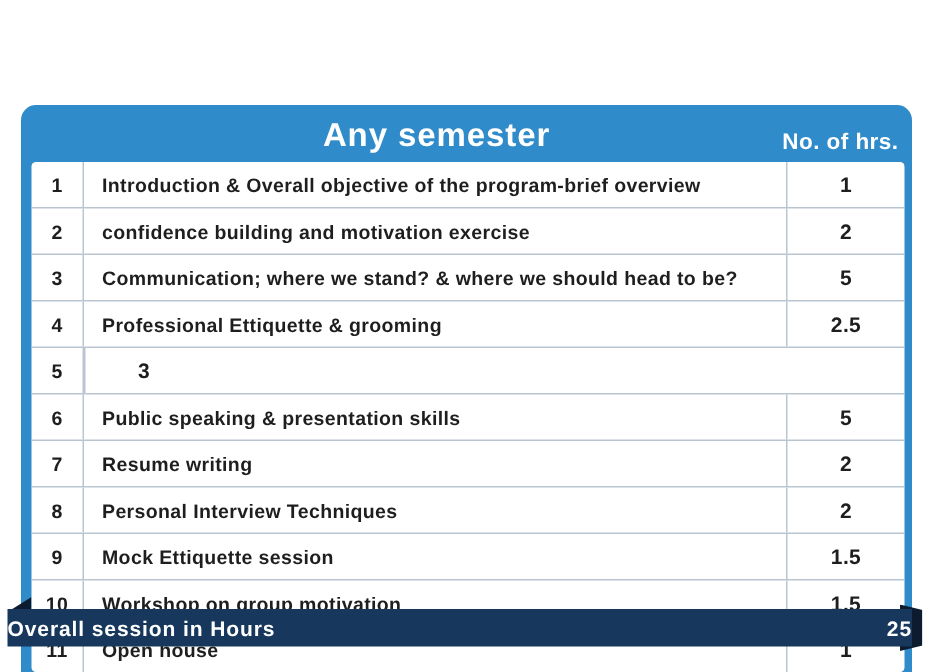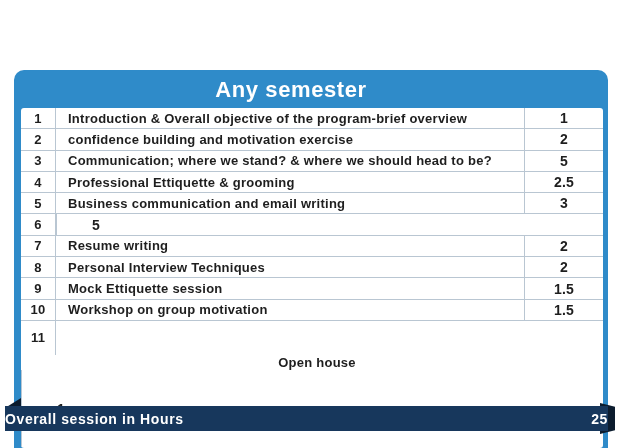--- a/index.html
+++ b/index.html
@@ -16,21 +16,21 @@
          color:#ffffff;font-size:22px;font-weight:700;letter-spacing:0.6px;}
   .hours-label{position:absolute;right:9px;top:16px;color:#ffffff;
          font-size:15px;font-weight:700;letter-spacing:0.3px;}
 
   
   .table{position:absolute;left:7px;top:38px;width:582px;height:340px;
          background:#ffffff;border-radius:3px;display:flex;flex-direction:column;
          overflow:hidden;}
   .row{flex:1;display:flex;align-items:center;border-bottom:1px solid #b9c6d2;
        color:#1e1e1e;font-weight:700;font-size:13px;letter-spacing:0.25px;}
-  .row:last-child{border-bottom:none;flex-direction:column;}
+  .row:last-child{border-bottom:none;}
   .c-num{width:34px;flex:0 0 34px;text-align:center;border-right:1px solid #b9c6d2;
          align-self:stretch;display:flex;align-items:center;justify-content:center;}
   .c-topic{flex:1;padding-left:12px;padding-right:2px;white-space:nowrap;overflow:hidden;}
   .c-hours{width:78px;flex:0 0 78px;text-align:center;border-left:1px solid #b9c6d2;
          align-self:stretch;display:flex;align-items:center;justify-content:center;
          font-size:14px;}
 
   
   .cap-left{position:absolute;left:5px;top:398px;width:16px;height:10px;
          background:#0c1c2e;clip-path:polygon(0 100%,100% 0,100% 100%);}
@@ -41,20 +41,21 @@
          color:#ffffff;font-weight:700;font-size:14px;letter-spacing:0.6px;}
   .ribbon-value{margin-left:28px;}
 </style>
 </head>
 <body>
 
 <div class="stage">
   <div class="frame">
     <div class="header">
       <div class="title">Any semester</div>
+      <div class="hours-label">No. of hrs.</div>
     </div>
     <div class="table">
   <div class="row">
     <div class="c-num">1</div>
     <div class="c-topic">Introduction &amp; Overall objective of the program-brief overview</div>
     <div class="c-hours">1</div>
   </div>
 
   <div class="row">
     <div class="c-num">2</div>
@@ -69,26 +70,26 @@
   </div>
 
   <div class="row">
     <div class="c-num">4</div>
     <div class="c-topic">Professional Ettiquette &amp; grooming</div>
     <div class="c-hours">2.5</div>
   </div>
 
   <div class="row">
     <div class="c-num">5</div>
-    <div class="c-topic">Business communication and email writing</div>
     <div class="c-hours">3</div>
   </div>
 
   <div class="row">
     <div class="c-num">6</div>
+    <div class="c-topic">Public speaking &amp; presentation skills</div>
     <div class="c-hours">5</div>
   </div>
 
   <div class="row">
     <div class="c-num">7</div>
     <div class="c-topic">Resume writing</div>
     <div class="c-hours">2</div>
   </div>
 
   <div class="row">

